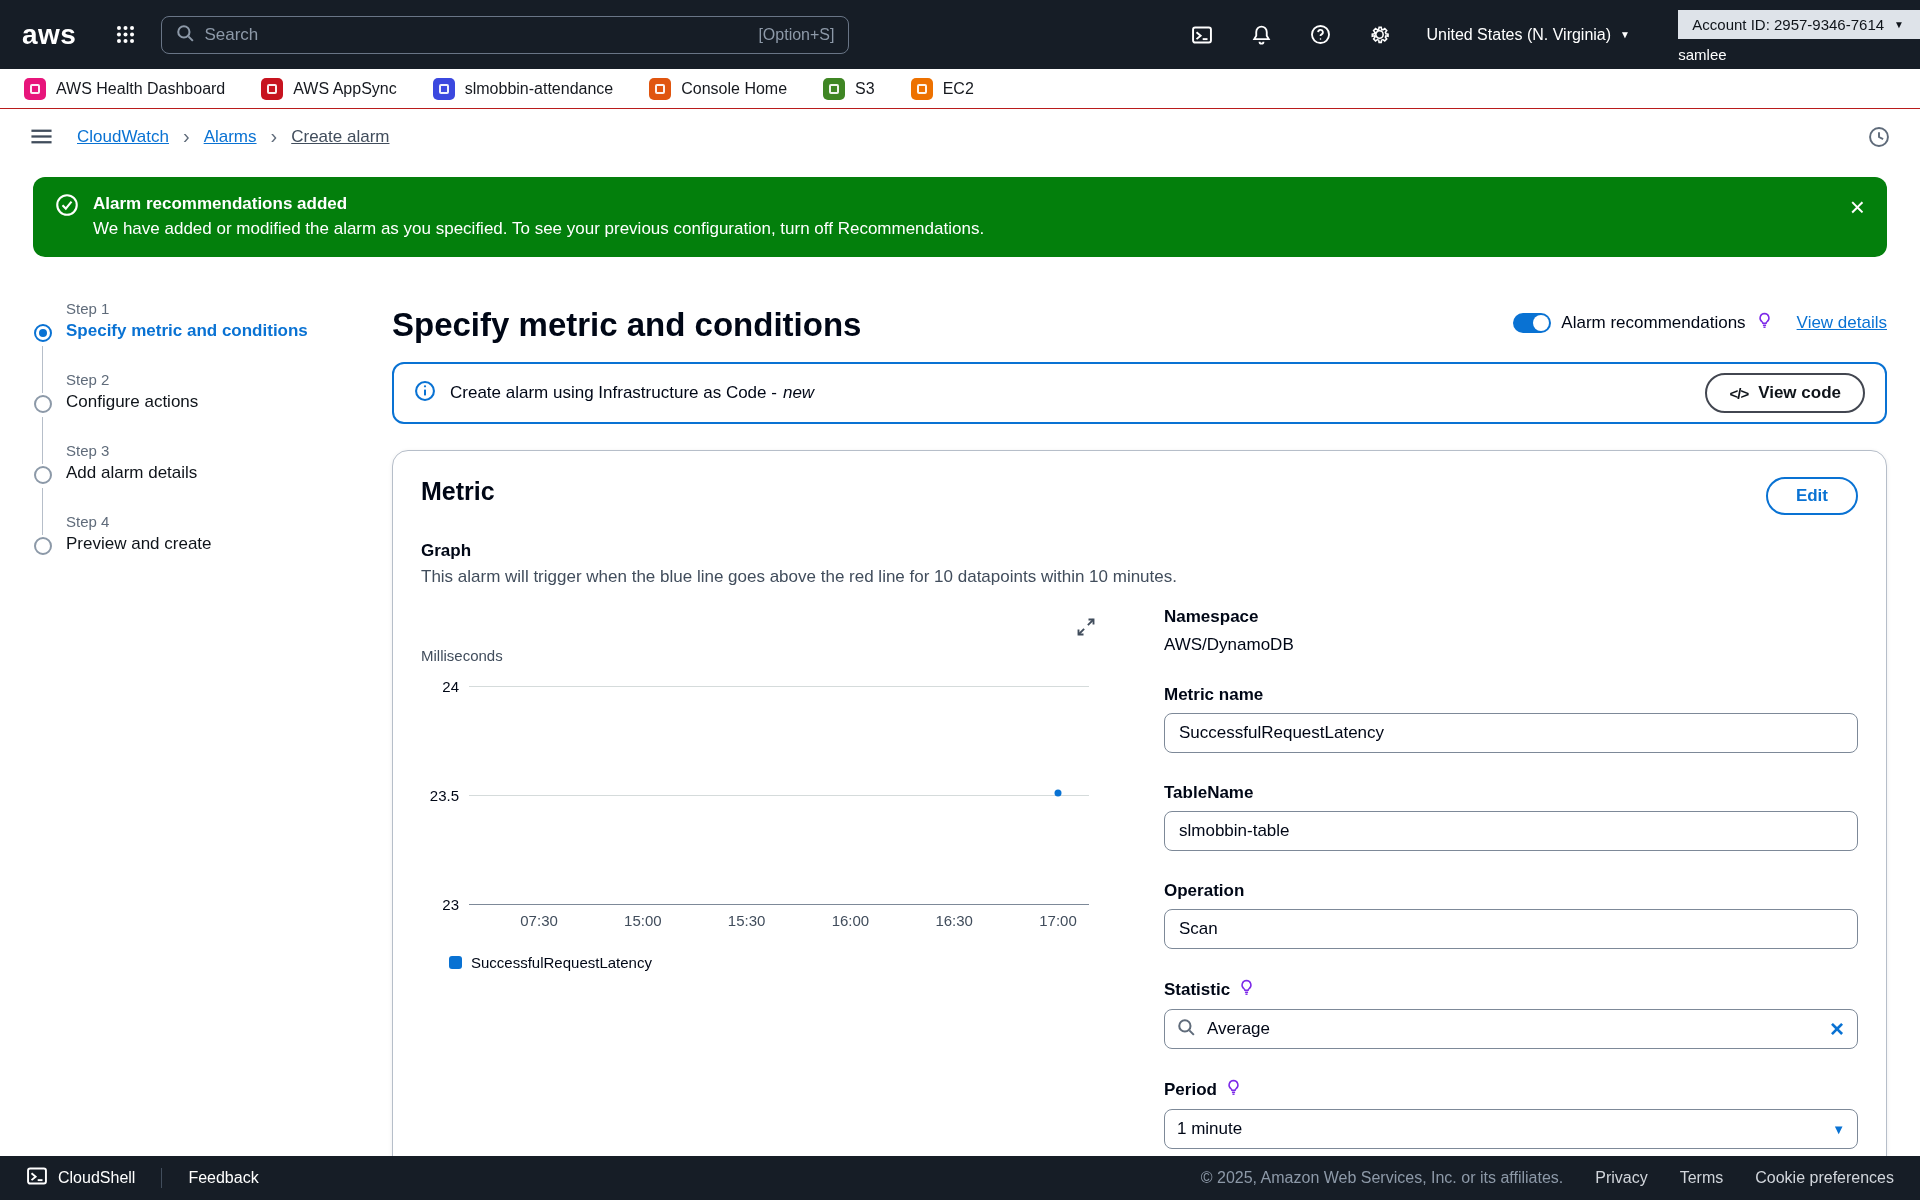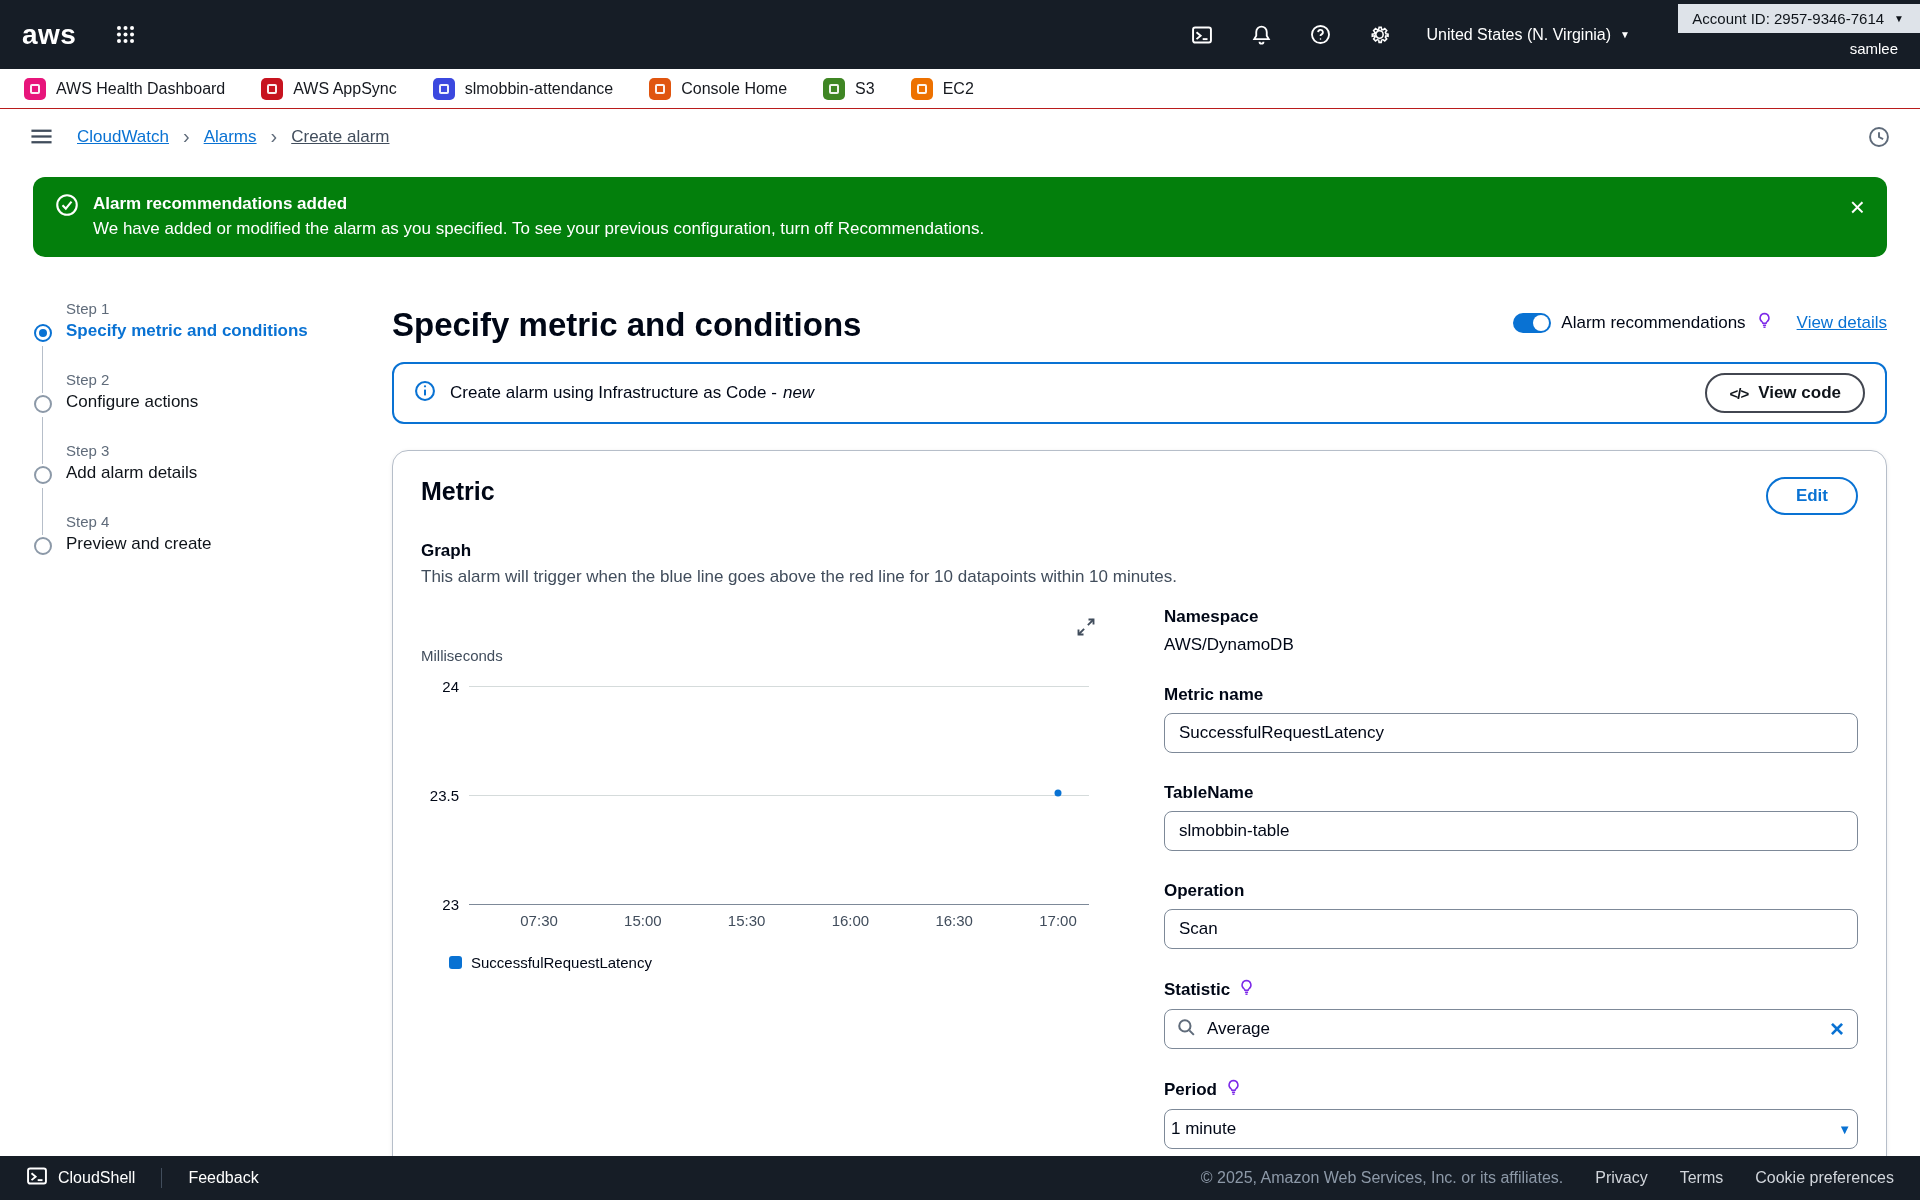--- a/index.html
+++ b/index.html
@@ -15,21 +15,21 @@
     border-radius:8px; display:flex; align-items:center; padding:0 14px; gap:10px; }
   .search-box input { flex:1; background:transparent; border:none; outline:none;
     color:#fff; font-size:17px; font-family:inherit; }
   .search-box input::placeholder { color:#8d99a8; }
   .kbd-hint { color:#8d99a8; font-size:16px; }
   .nav-icons { margin-left:auto; display:flex; gap:26px; align-items:center; }
   .nav-icon-btn { background:none; border:none; cursor:pointer; display:flex; padding:6px; }
   .region-sel { margin:0 290px 0 30px; display:flex; align-items:center; gap:9px;
     font-size:16px; cursor:pointer; }
   .caret { font-size:10px; line-height:1; }
-  .account-stack { position:absolute; top:4px; right:0; text-align:right; }
+  .account-stack { position:absolute; top:10px; right:0; text-align:left; }
   .account-box { background:#dee3e9; color:#0f141a; font-size:15px; padding:6px 16px 6px 14px;
     display:inline-flex; align-items:center; gap:10px; cursor:pointer; }
   .account-box .caret { color:#0f141a; }
   .username { color:#fff; font-size:15px; margin:7px 22px 0 0; }
 
   
   .favbar { position:absolute; top:69px; left:0; width:1920px; height:40px; background:#fff;
     border-bottom:1px solid #b91c1c; display:flex; align-items:center; padding-left:24px; gap:36px; }
   .fav { display:flex; align-items:center; gap:10px; font-size:16px; color:#16191f; cursor:pointer; }
   .fav-icon { width:22px; height:22px; border-radius:5px; position:relative; flex:none; }
@@ -123,21 +123,21 @@
     align-items:center; gap:8px; }
   .field-value { font-size:17px; }
   .text-input { width:100%; height:40px; border:1px solid #7d8998; border-radius:8px;
     padding:0 14px; font-size:17px; color:#000716; font-family:inherit; background:#fff; }
   .input-wrap { position:relative; }
   .input-wrap .search-glyph { position:absolute; left:13px; top:50%; transform:translateY(-50%); }
   .input-wrap .with-icon { padding-left:42px; padding-right:42px; }
   .clear-x { position:absolute; right:14px; top:50%; transform:translateY(-50%);
     color:var(--accent); font-size:24px; font-weight:bold; cursor:pointer; line-height:1; }
   .select { width:100%; height:40px; border:1px solid #7d8998; border-radius:8px; background:#fff;
-    display:flex; align-items:center; justify-content:space-between; padding:0 6px;
+    display:flex; align-items:center; justify-content:space-between; padding:0 12px;
     font-size:17px; cursor:pointer; }
   .select .caret { color:var(--accent); font-size:13px; }
 
   
   .footer { position:absolute; bottom:0; left:0; width:1920px; height:44px;
     background:var(--header_bg); color:#fff; display:flex; align-items:center;
     padding:0 26px; gap:26px; font-size:16px; z-index:20; }
   .footer-item { display:flex; align-items:center; gap:10px; cursor:pointer; }
   .footer-sep { width:1px; height:20px; background:#414d5c; }
   .footer-right { margin-left:auto; display:flex; align-items:center; gap:32px; }
@@ -155,20 +155,30 @@
         <circle cx="8" cy="2.5" r="1.7"></circle>
         <circle cx="13.5" cy="2.5" r="1.7"></circle>
         <circle cx="2.5" cy="8" r="1.7"></circle>
         <circle cx="8" cy="8" r="1.7"></circle>
         <circle cx="13.5" cy="8" r="1.7"></circle>
         <circle cx="2.5" cy="13.5" r="1.7"></circle>
         <circle cx="8" cy="13.5" r="1.7"></circle>
         <circle cx="13.5" cy="13.5" r="1.7"></circle>
       </svg>
   </button>
+  <div class="search-box">
+    <span>
+      <svg width="18" height="18" viewBox="0 0 16 16">
+          <circle cx="7" cy="7" r="5" fill="none" stroke="#8d99a8" stroke-width="1.8"></circle>
+          <line x1="11" y1="11" x2="15" y2="15" stroke="#8d99a8" stroke-width="1.8"></line>
+        </svg>
+    </span>
+    <input type="text" placeholder="Search" style="">
+    <span class="kbd-hint">[Option+S]</span>
+  </div>
   <div class="nav-icons">
     <button class="nav-icon-btn">
       <svg width="22" height="22" viewBox="0 0 16 16" fill="none" stroke="#fff" stroke-width="1.4">
           <rect x="1.5" y="2.5" width="13" height="11" rx="1.5"></rect>
           <polyline points="4,6 7,8.5 4,11"></polyline>
           <line x1="8.5" y1="11" x2="12" y2="11"></line>
         </svg>
     </button>
     <button class="nav-icon-btn">
       <svg width="21" height="21" viewBox="0 0 16 16" fill="none" stroke="#fff" stroke-width="1.4">

